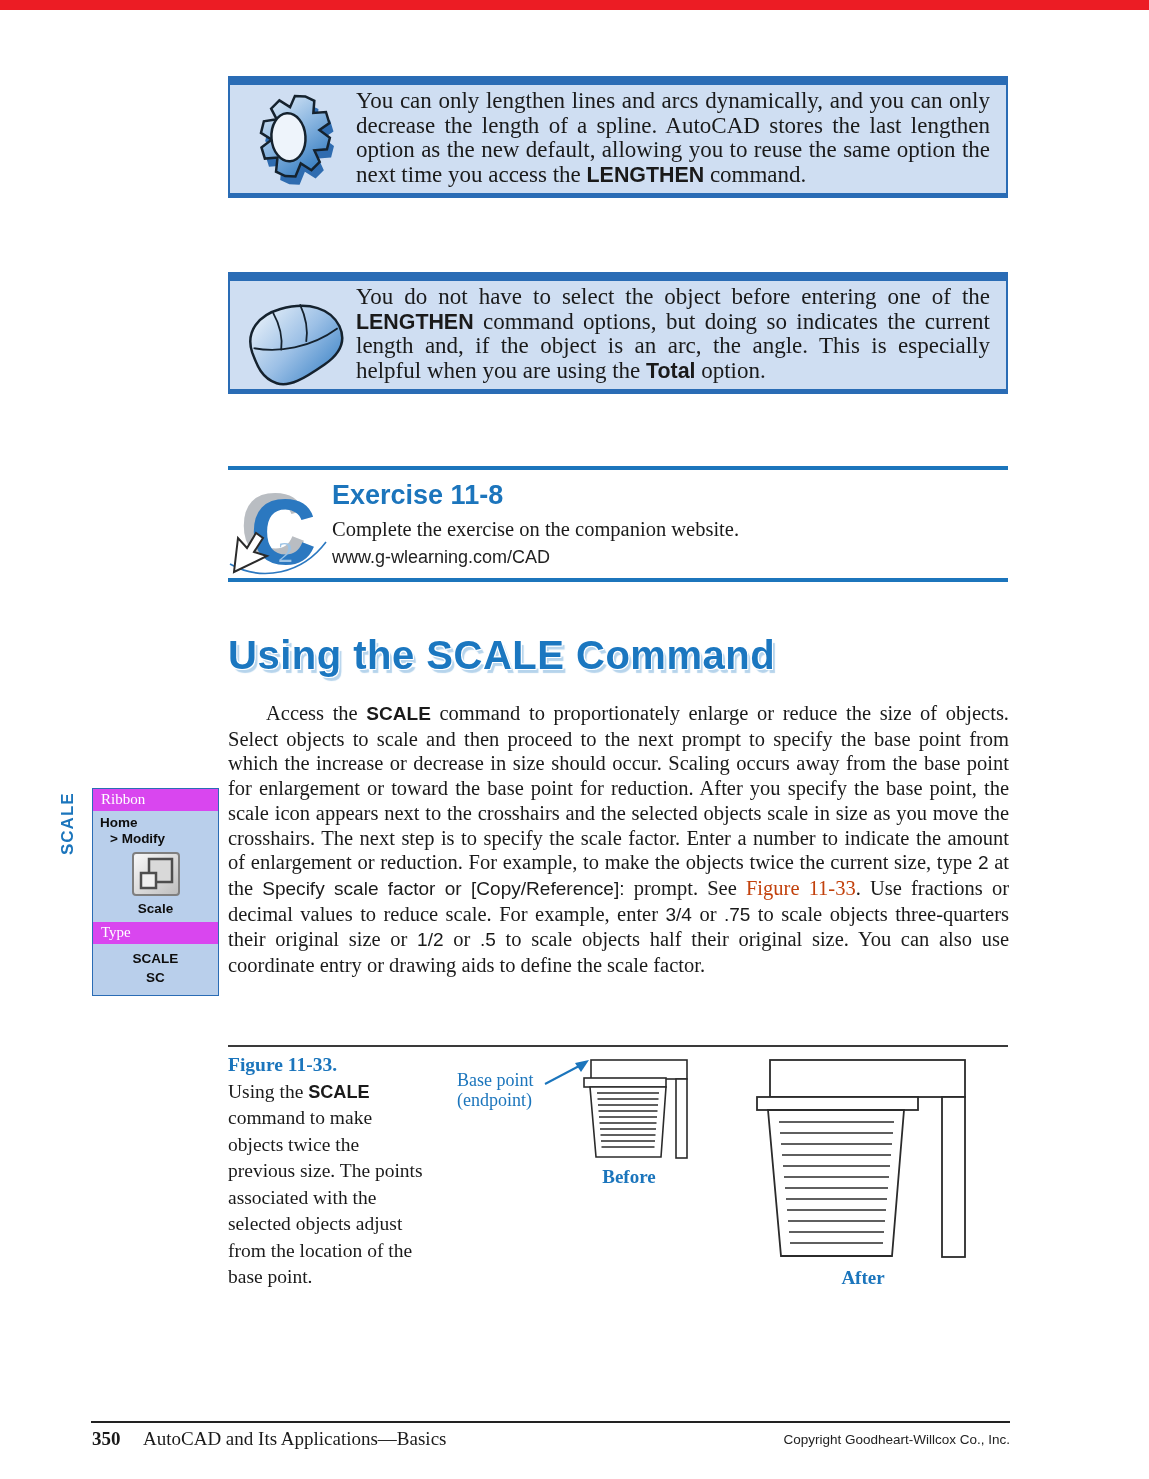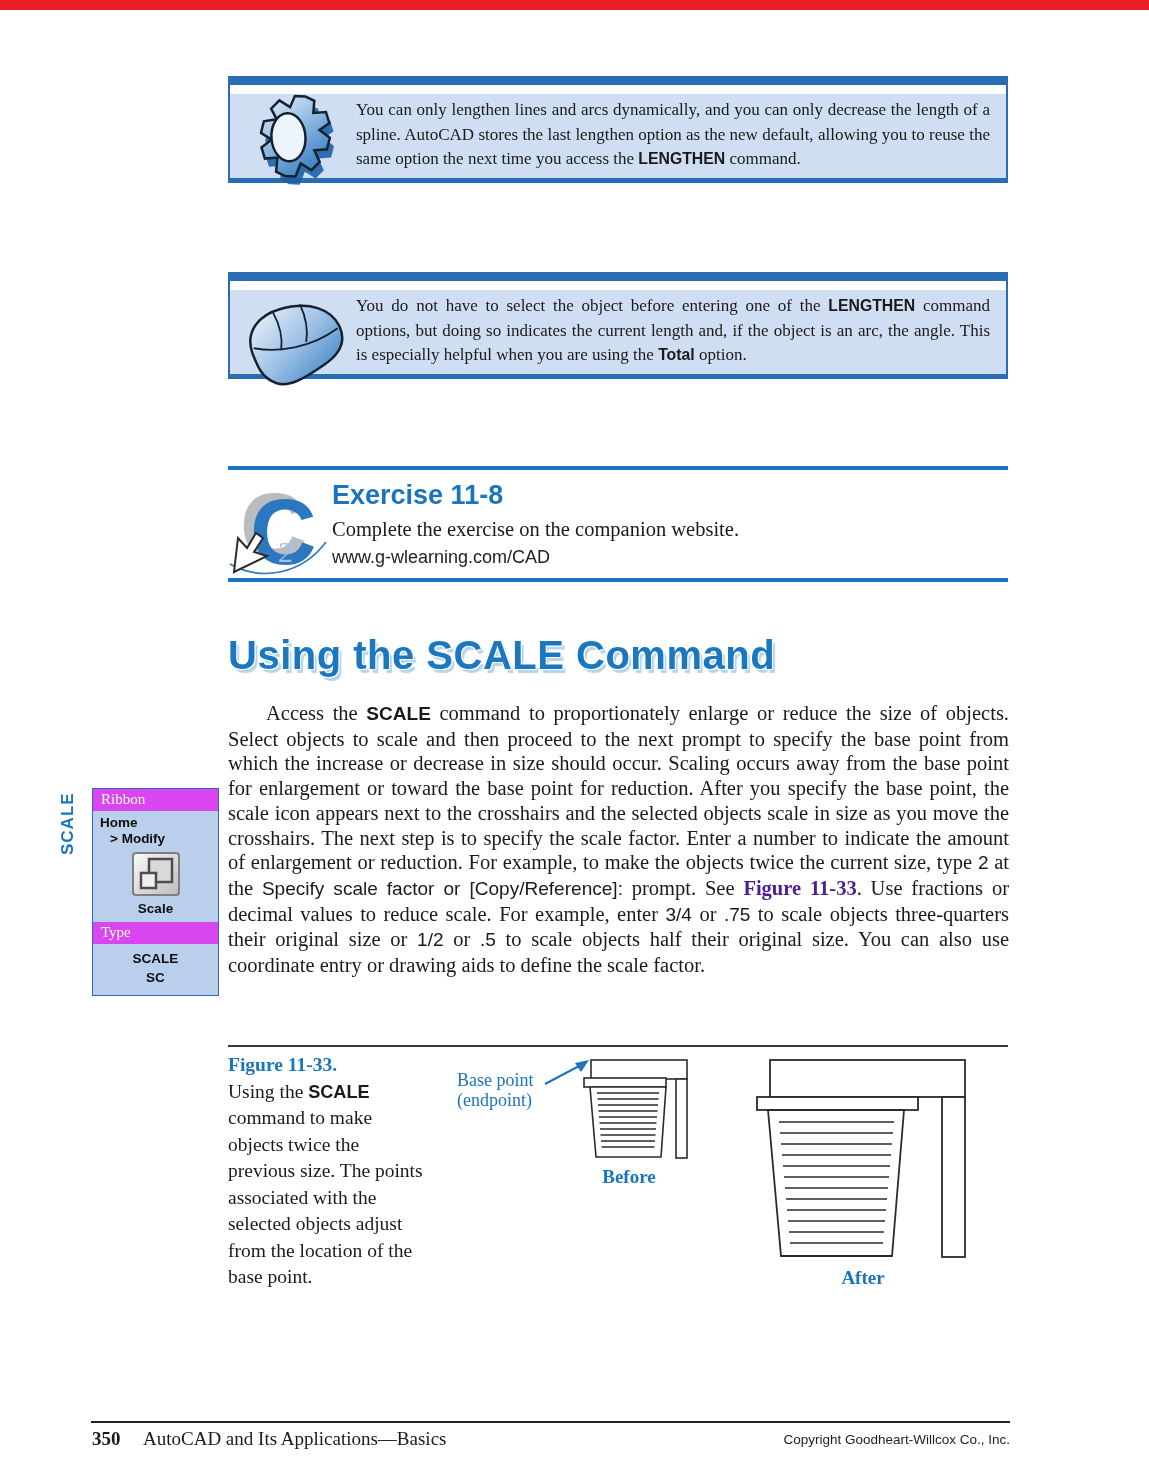--- a/index.html
+++ b/index.html
@@ -11,27 +11,27 @@
   .top-bar{left:0;top:0;width:1149px;height:10px;background:#ec1c24;}
 
   
   .info-box{left:228px;width:780px;border-left:2px solid #2a6cb5;border-right:2px solid #2a6cb5;box-sizing:border-box;}
   .box-line{height:5px;background:#2a6cb5;}
   .box-sep{height:4px;background:#2a6cb5;}
   .box-header{height:28px;display:flex;align-items:center;padding-left:126px;
       background:linear-gradient(90deg,#6fa0d6 0%,#9fc1e4 20%,#e8f1fa 50%,#fdfeff 68%,#c4d9ef 85%,#7fa9db 100%);}
   .box-title{font-family:"Liberation Sans",sans-serif;font-weight:800;font-size:21px;color:#101010;
       letter-spacing:.3px;text-shadow:-1.5px 0 #fff,1.5px 0 #fff,0 -1.5px #fff,0 1.5px #fff,1px 1px #fff,-1px -1px #fff;}
-  .box-body{background:#cfdef2;padding:4px 16px 6px 126px;font-size:17px;line-height:24.5px;text-align:justify;margin-top:9px;}
+  .box-body{background:#cfdef2;padding:4px 16px 6px 126px;font-size:23px;line-height:24.5px;text-align:justify;}
   .box-icon{left:8px;top:10px;}
 
   
   .b{font-weight:700;}
   .sans{font-family:"Liberation Sans",sans-serif;font-size:.93em;}
-  .blue{color:#4c1d95;font-weight:700;}
+  .blue{color:#c2410c;font-weight:400;}
 
   
   .ex-rule{left:228px;width:780px;height:4px;background:#1c75bc;}
   .ex-title{font-family:"Liberation Sans",sans-serif;font-weight:800;font-size:27px;color:#1c75bc;}
   .ex-line1{font-size:20.5px;}
   .ex-url{font-family:"Liberation Sans",sans-serif;font-size:18px;color:#222;}
 
   
   .main-heading{left:228px;top:633px;width:780px;text-align:left;
       font-family:"Liberation Sans",sans-serif;font-weight:800;font-size:40px;color:#1b77c0;letter-spacing:.5px;

